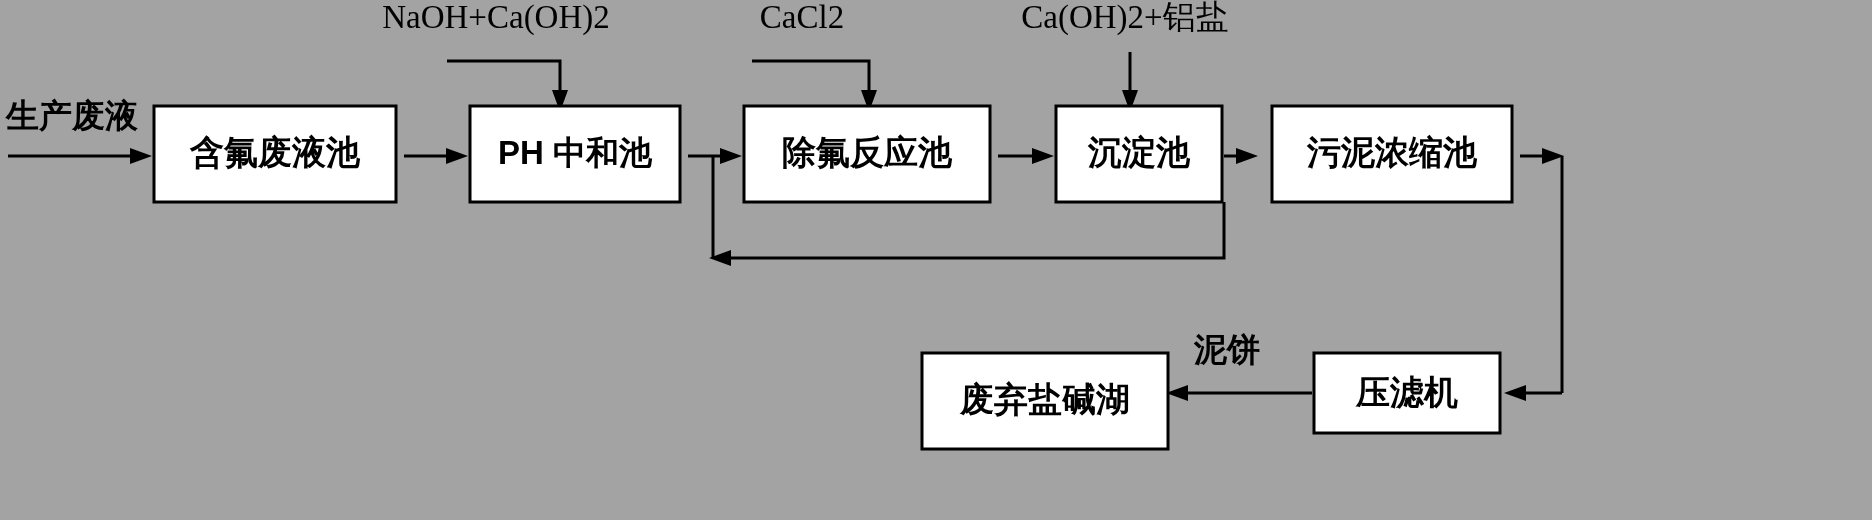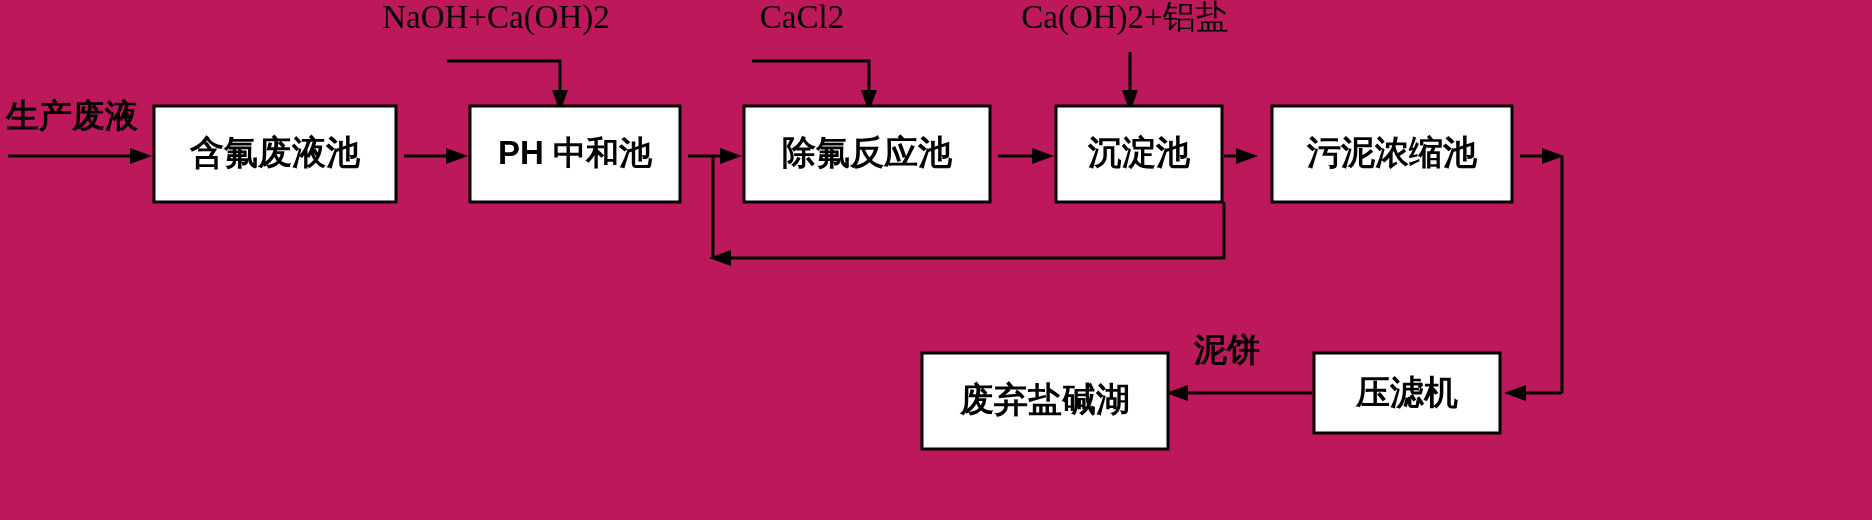--- a/index.html
+++ b/index.html
@@ -7,21 +7,21 @@
     padding: 0;
     background: #ffffff;
   }
   body {
     font-family: "Liberation Sans", sans-serif;
   }
   #diagram-root {
     position: relative;
     width: 1872px;
     height: 520px;
-    background: #be185d;
+    background: #a3a3a3;
     overflow: hidden;
   }
   svg.flow {
     position: absolute;
     left: 0;
     top: 0;
     width: 1872px;
     height: 520px;
     display: block;
   }

